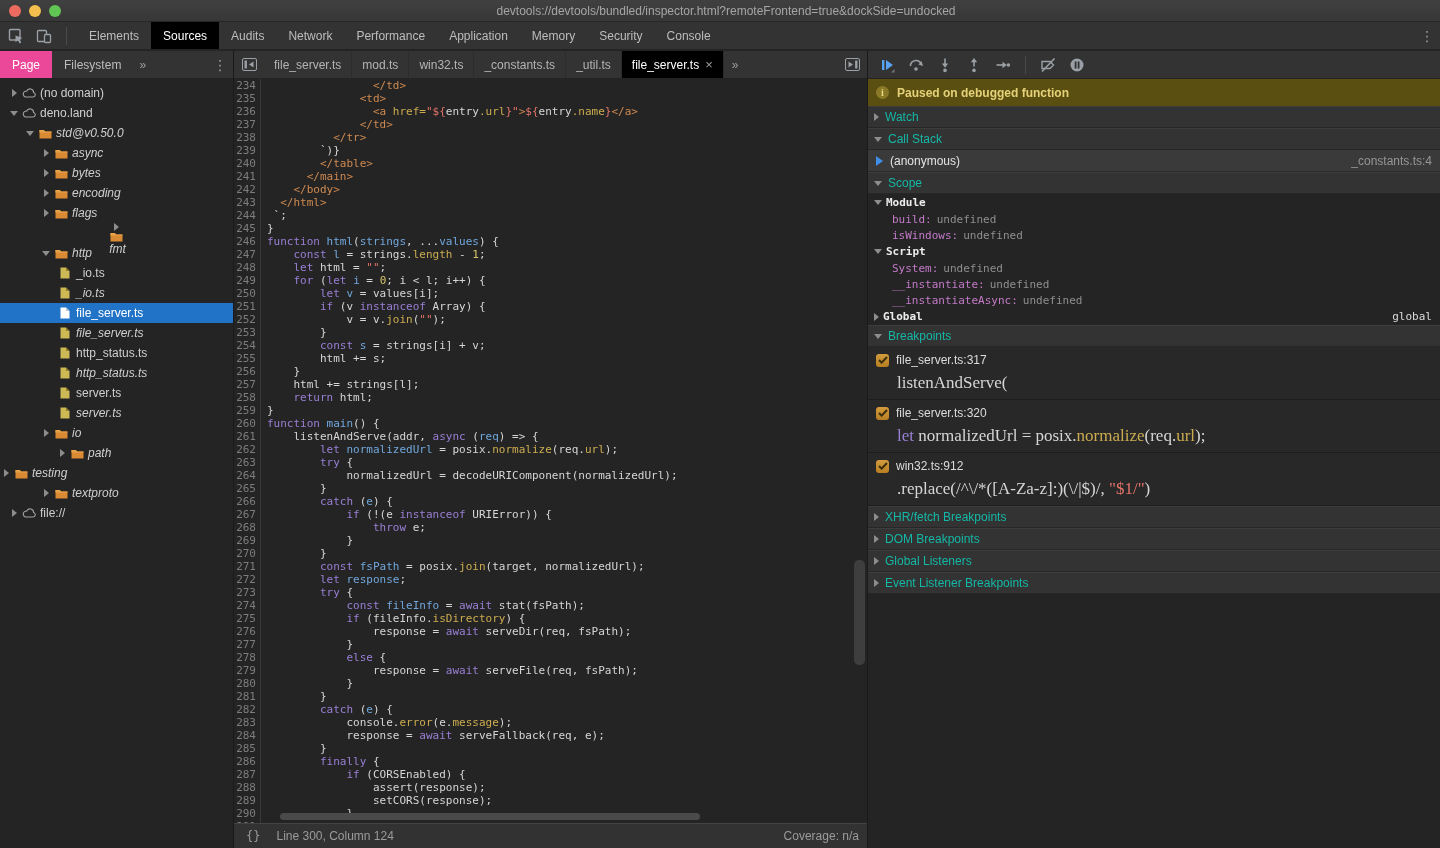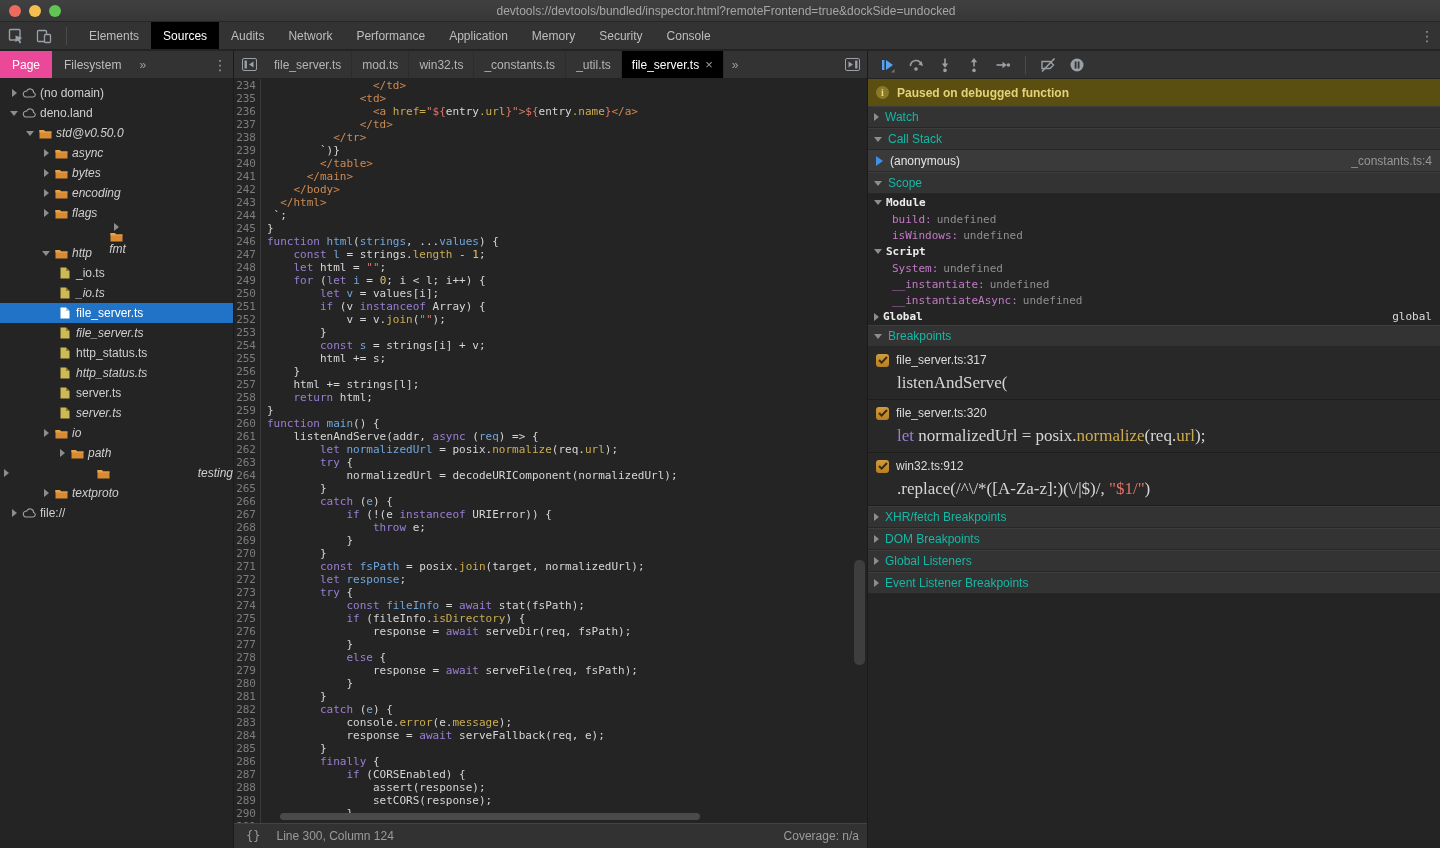--- a/index.html
+++ b/index.html
@@ -340,21 +340,21 @@
               <i class="arr-r"></i>
             </span>
             <span class="tw-icon">
               <svg width="13" height="11" viewBox="0 0 13 11">
                 <path d="M0.5 2 h4.4 l1 1.6 h6.6 v6.9 H0.5 z" fill="#d98a33"></path>
                 <path d="M0.5 2 h4.4 l1 1.6 h6.6 v1 H0.5 z" fill="#e8a348"></path>
               </svg>
             </span>
             <span class="tw-label it">path</span>
           </div>
-          <div class="tree-row" style=" justify-content: space-between;">
+          <div class="tree-row" style="">
             <span class="tw-arrow">
               <i class="arr-r"></i>
             </span>
             <span class="tw-icon">
               <svg width="13" height="11" viewBox="0 0 13 11">
                 <path d="M0.5 2 h4.4 l1 1.6 h6.6 v6.9 H0.5 z" fill="#d98a33"></path>
                 <path d="M0.5 2 h4.4 l1 1.6 h6.6 v1 H0.5 z" fill="#e8a348"></path>
               </svg>
             </span>
             <span class="tw-label it">testing</span>

